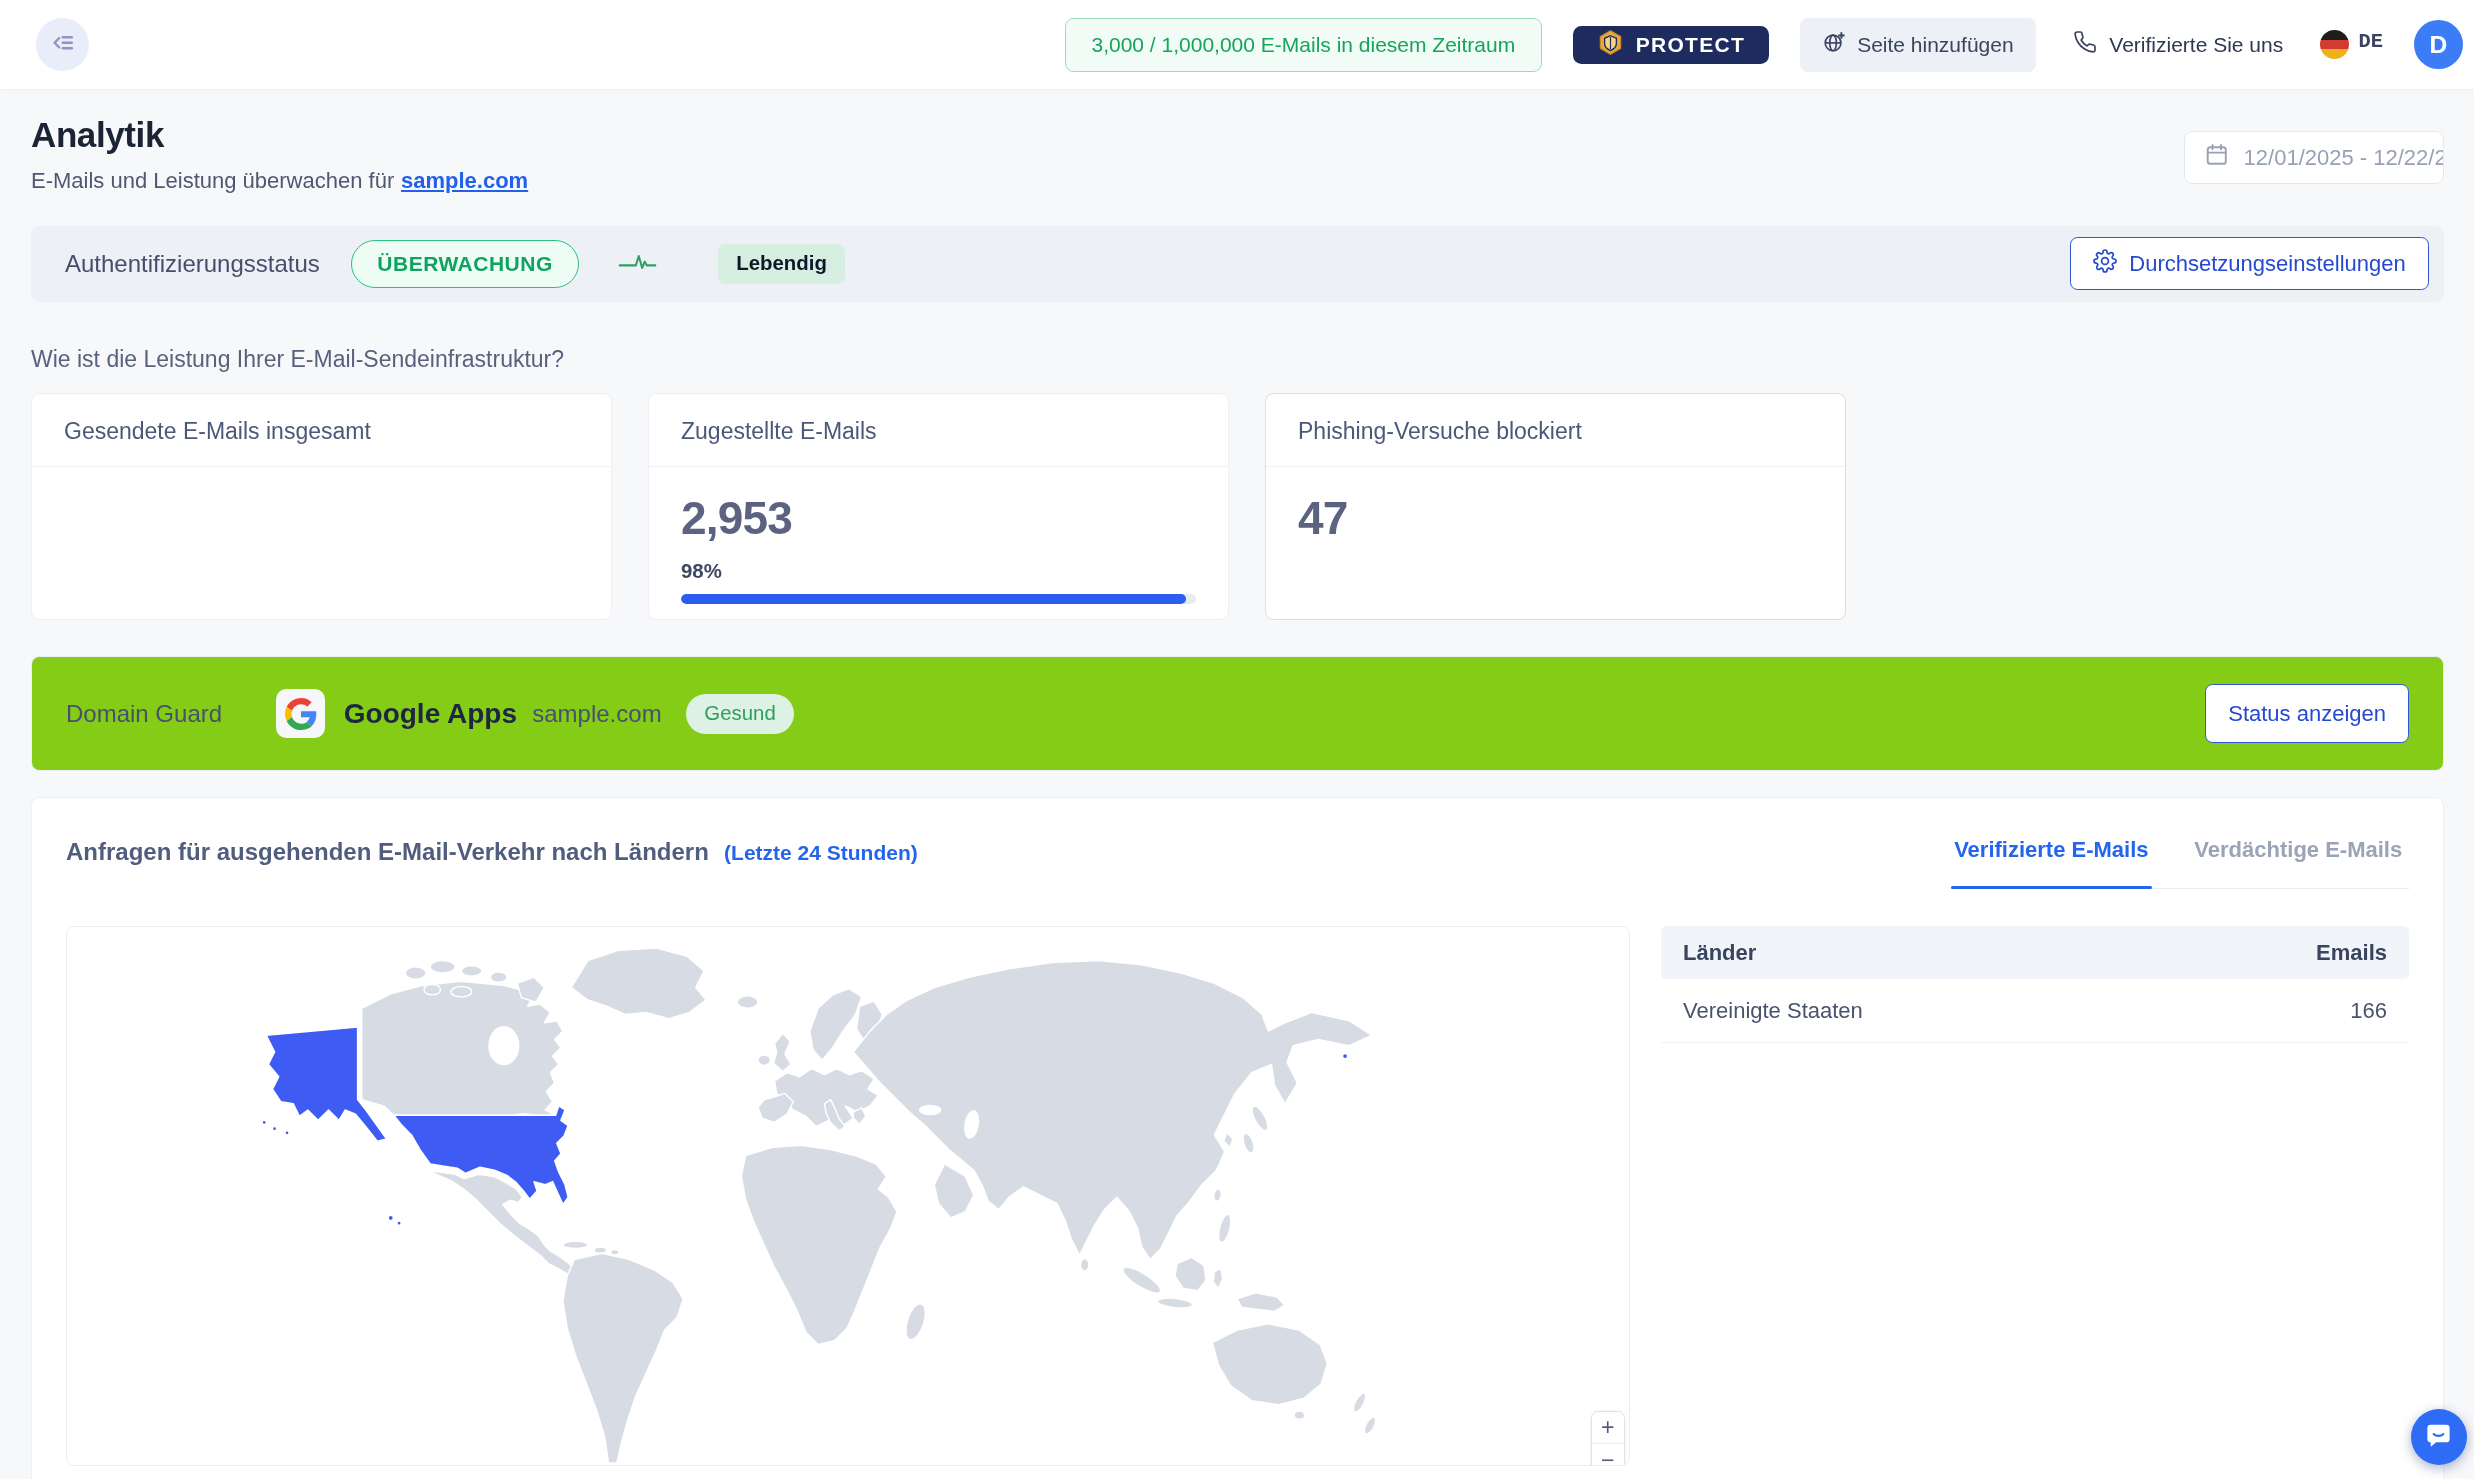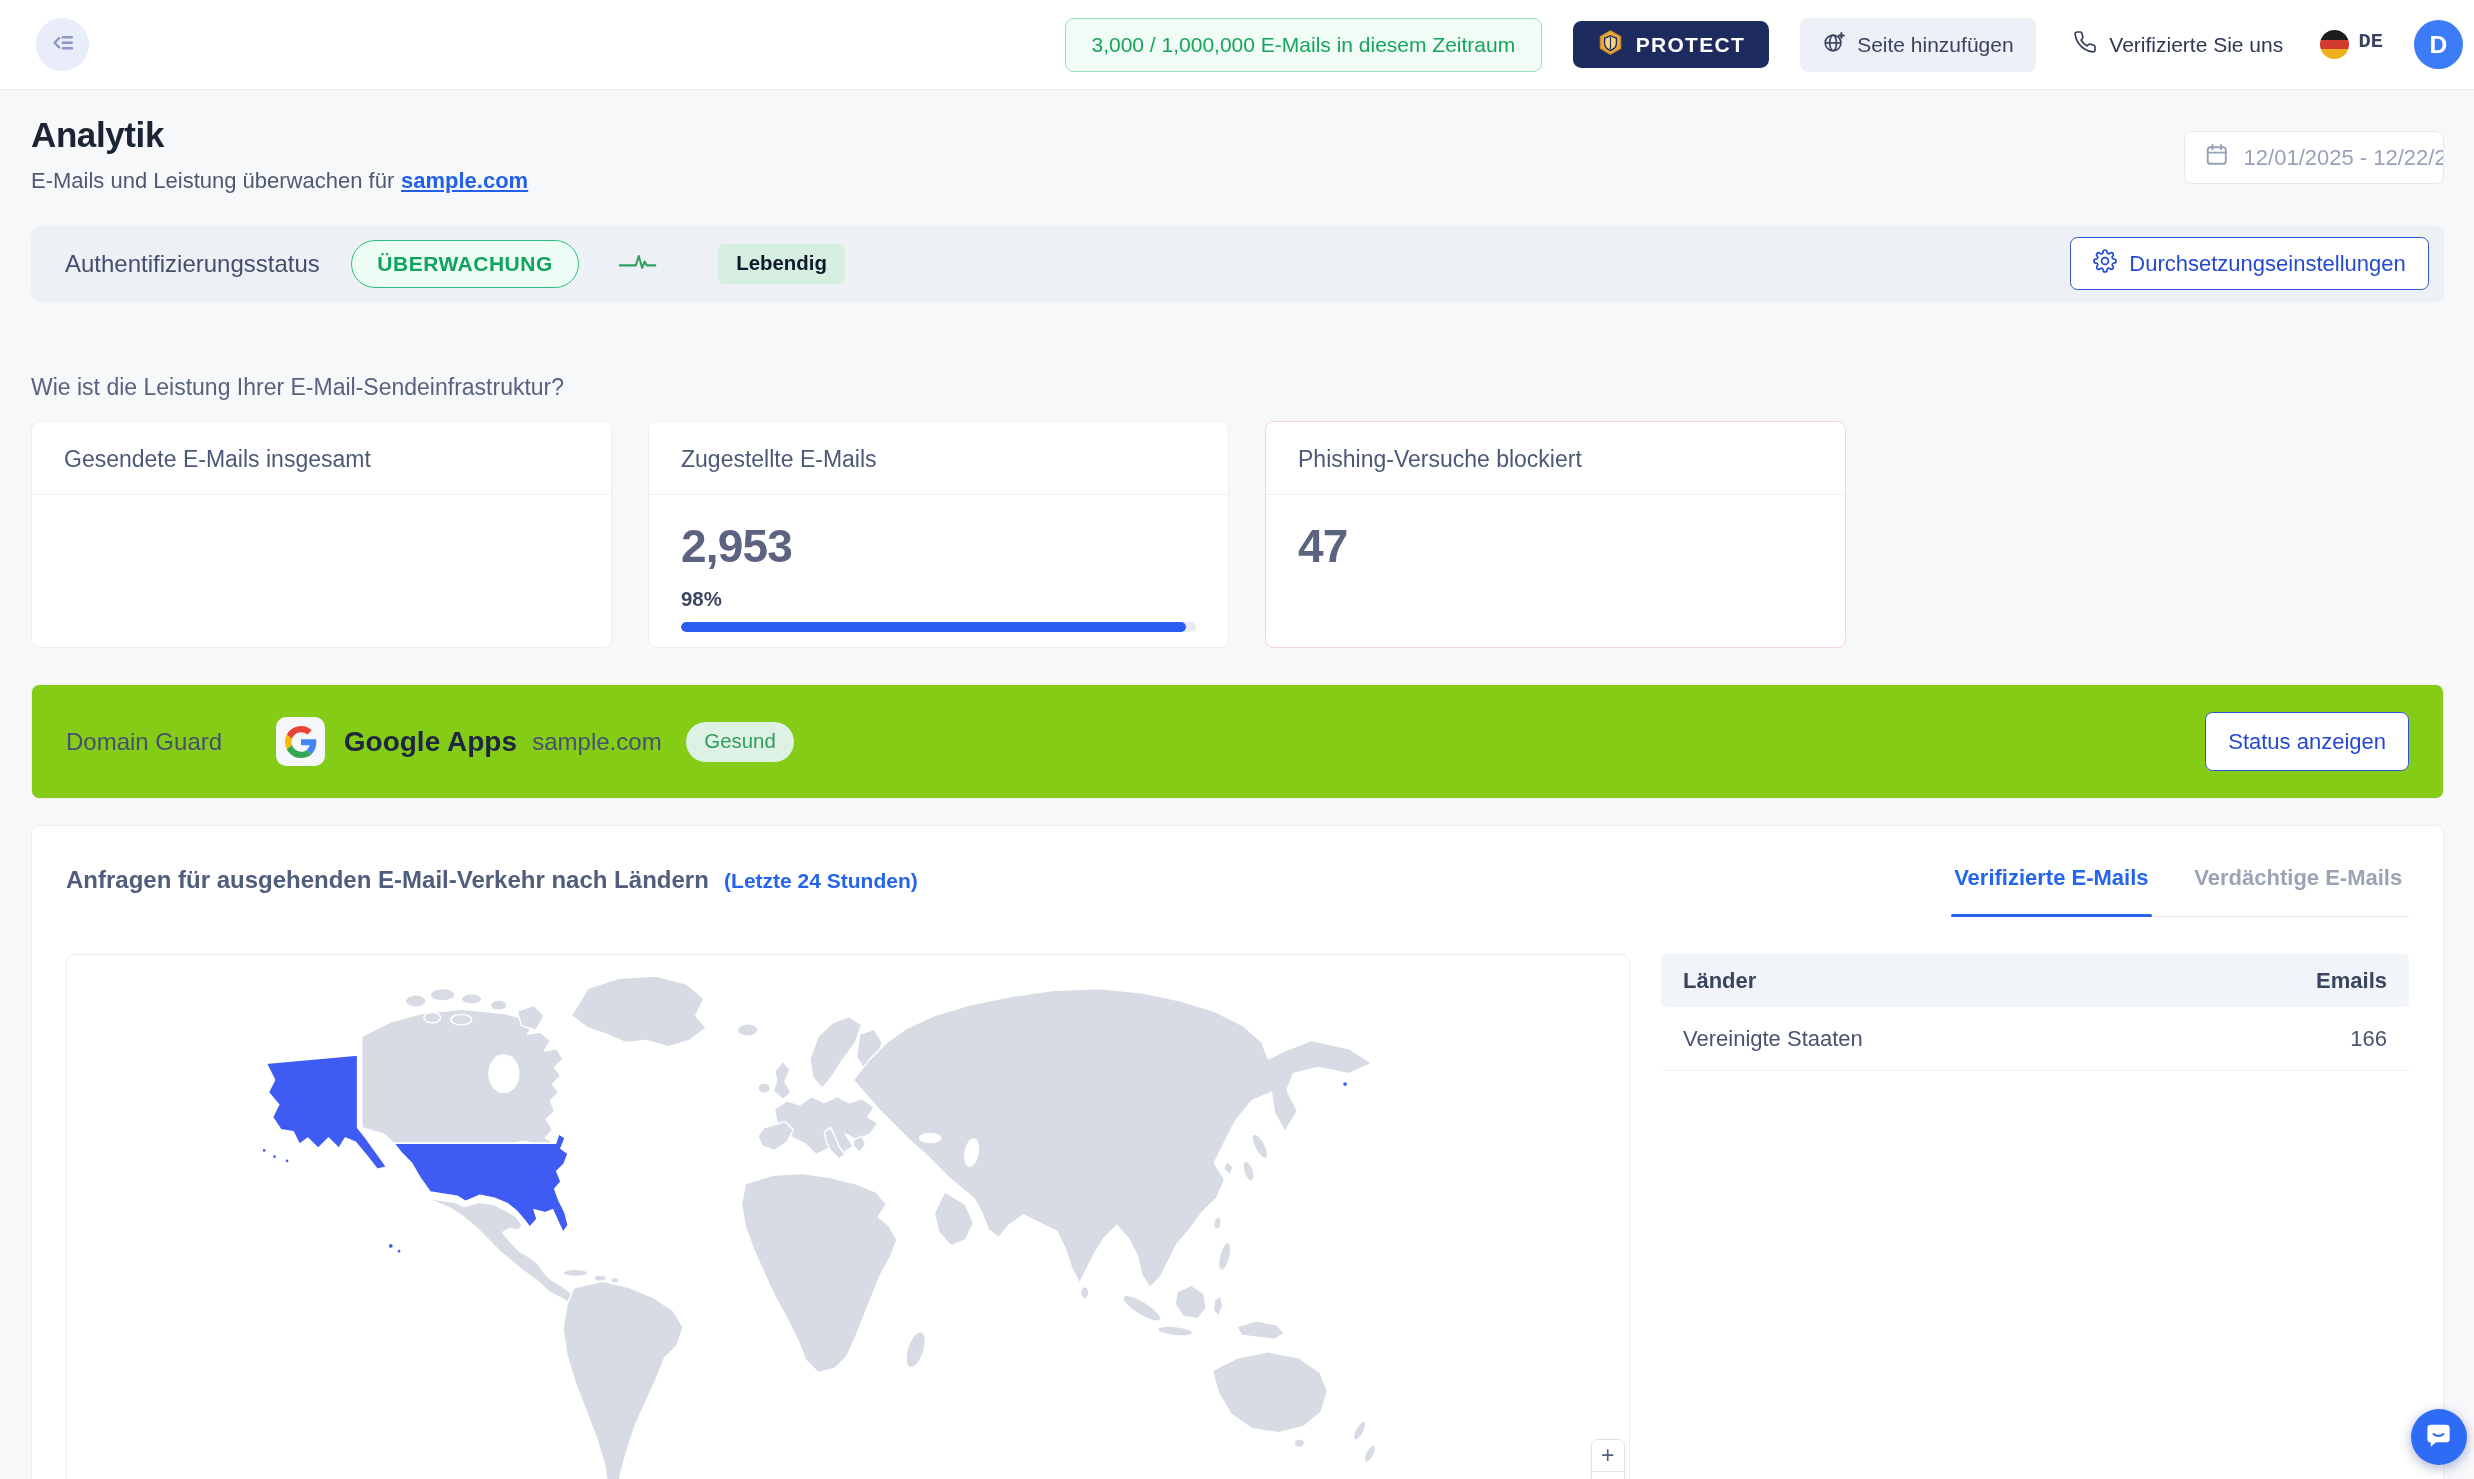--- a/index.html
+++ b/index.html
@@ -9,21 +9,21 @@
     background:#f7f8fa;font-family:"Liberation Sans",sans-serif;color:#333c52;
   }
   
   .topbar{display:flex;align-items:center;height:89px;background:#ffffff;
     padding:0 12px 0 36px;box-shadow:0 0.8px 1.7px rgba(16,24,40,.05);position:relative;z-index:5;gap:28px;}
   .collapse-btn{width:53px;height:53px;border-radius:50%;background:#e9edf9;border:none;
     display:flex;align-items:center;justify-content:center;cursor:pointer;color:#8d97c4;}
   .topbar-right{margin-left:auto;display:flex;align-items:center;gap:31px;}
   .quota-badge{display:flex;align-items:center;height:54px;padding:0 25.5px;border-radius:8.5px;
     border:1.7px solid #97ddb6;background:#f1fcf6;color:#17a45b;font-size:21px;font-weight:500;white-space:nowrap;}
-  .protect-btn{display:flex;align-items:center;gap:12px;height:47px;padding:0 24px;border:none;
+  .protect-btn{display:flex;align-items:center;gap:12px;height:38px;padding:0 24px;border:none;
     border-radius:8.5px;background:#1d2b5f;color:#fff;font-size:21px;font-weight:700;letter-spacing:1.3px;cursor:pointer;}
   .addsite-btn{display:flex;align-items:center;gap:11px;height:54px;padding:0 22px;border:none;
     border-radius:7.6px;background:#edf0f6;color:#3a4460;font-size:21px;font-weight:500;cursor:pointer;}
   .contact-btn{display:flex;align-items:center;gap:12.7px;background:none;border:none;
     color:#2e3852;font-size:21px;font-weight:500;cursor:pointer;}
   .lang-switch{display:flex;align-items:flex-start;gap:9.3px;cursor:pointer;font-family:Liberation Mono, monospace;}
   .flag-de{width:29px;height:29px;border-radius:50%;
     background:linear-gradient(to bottom,#1d1d1b 0 33%,#d23b2e 33% 66%,#efb11b 66% 100%);}
   .lang-label{font-size:20.4px;font-weight:600;color:#3a4460;}
   .avatar{width:49px;height:49px;border-radius:50%;background:#3c7cf7;color:#fff;
@@ -43,21 +43,21 @@
   .auth-label{font-size:24px;font-weight:500;color:#454e6d;}
   .mode-pill{margin-left:31px;border:1.7px solid #2cc07e;background:#edfcf4;color:#10a35f;
     font-size:21px;font-weight:700;letter-spacing:0.5px;padding:11px 25.5px;border-radius:848px;}
   .pulse{margin-left:39px;}
   .live-badge{margin-left:61px;background:#d7efe0;color:#0f172a;font-size:20.4px;font-weight:600;
     padding:8.5px 18px;border-radius:6.8px;}
   .blue-outline-btn{display:flex;align-items:center;gap:12px;background:#fff;border:1.7px solid #2f55d8;
     border-radius:7.6px;color:#2549d1;font-size:22px;font-weight:500;cursor:pointer;}
   .auth-bar .blue-outline-btn{margin-left:auto;height:53px;padding:0 22px;}
   
-  .question{margin-top:72px;font-size:23px;color:#58627f;}
+  .question{margin-top:44px;font-size:23px;color:#58627f;}
   .cards{margin-top:20.4px;display:grid;grid-template-columns:repeat(3,581px);gap:36px;}
   .card{background:#fff;border:0.8px solid #edeff4;border-radius:8.5px;height:227px;}
   .card.card--alert{border-color:#f7d4d2;}
   .card-head{padding:24px 32px 21px;border-bottom:0.8px solid #eef1f5;font-size:23px;font-weight:500;color:#4c5877;}
   .card-body{padding:24px 32px 0;}
   .stat-value{font-size:46px;font-weight:700;color:#5c6380;letter-spacing:-0.8px;}
   .percent-label{margin-top:15.3px;font-size:20.4px;font-weight:600;color:#3d4763;}
   .progress{margin-top:10.2px;height:10.2px;background:#e7ebf2;border-radius:6px;overflow:hidden;}
   .progress-fill{height:100%;background:#2a5df0;border-radius:6px;}
   

